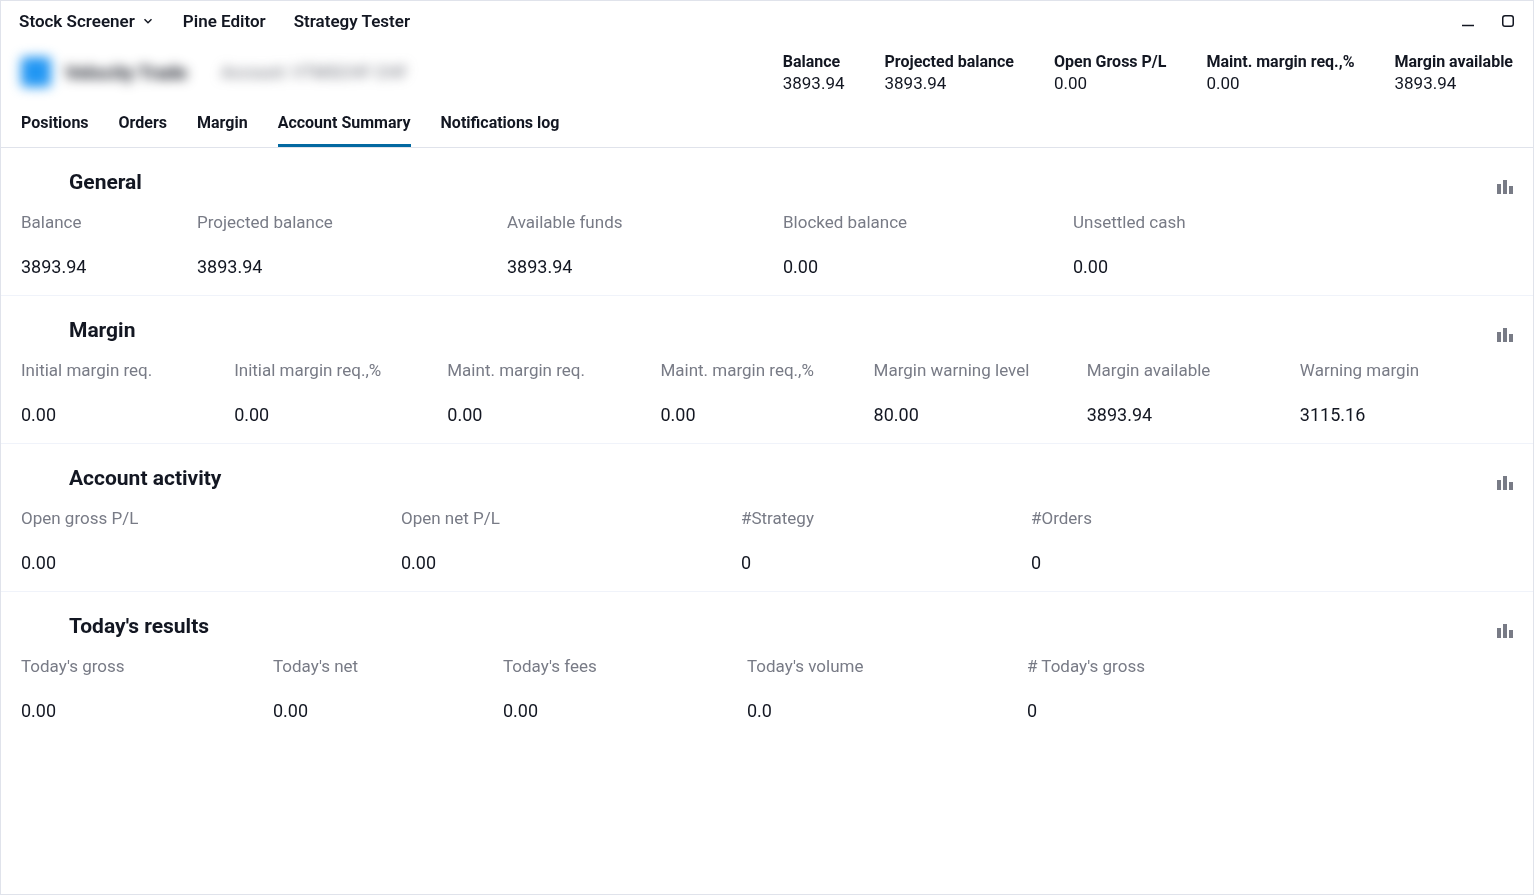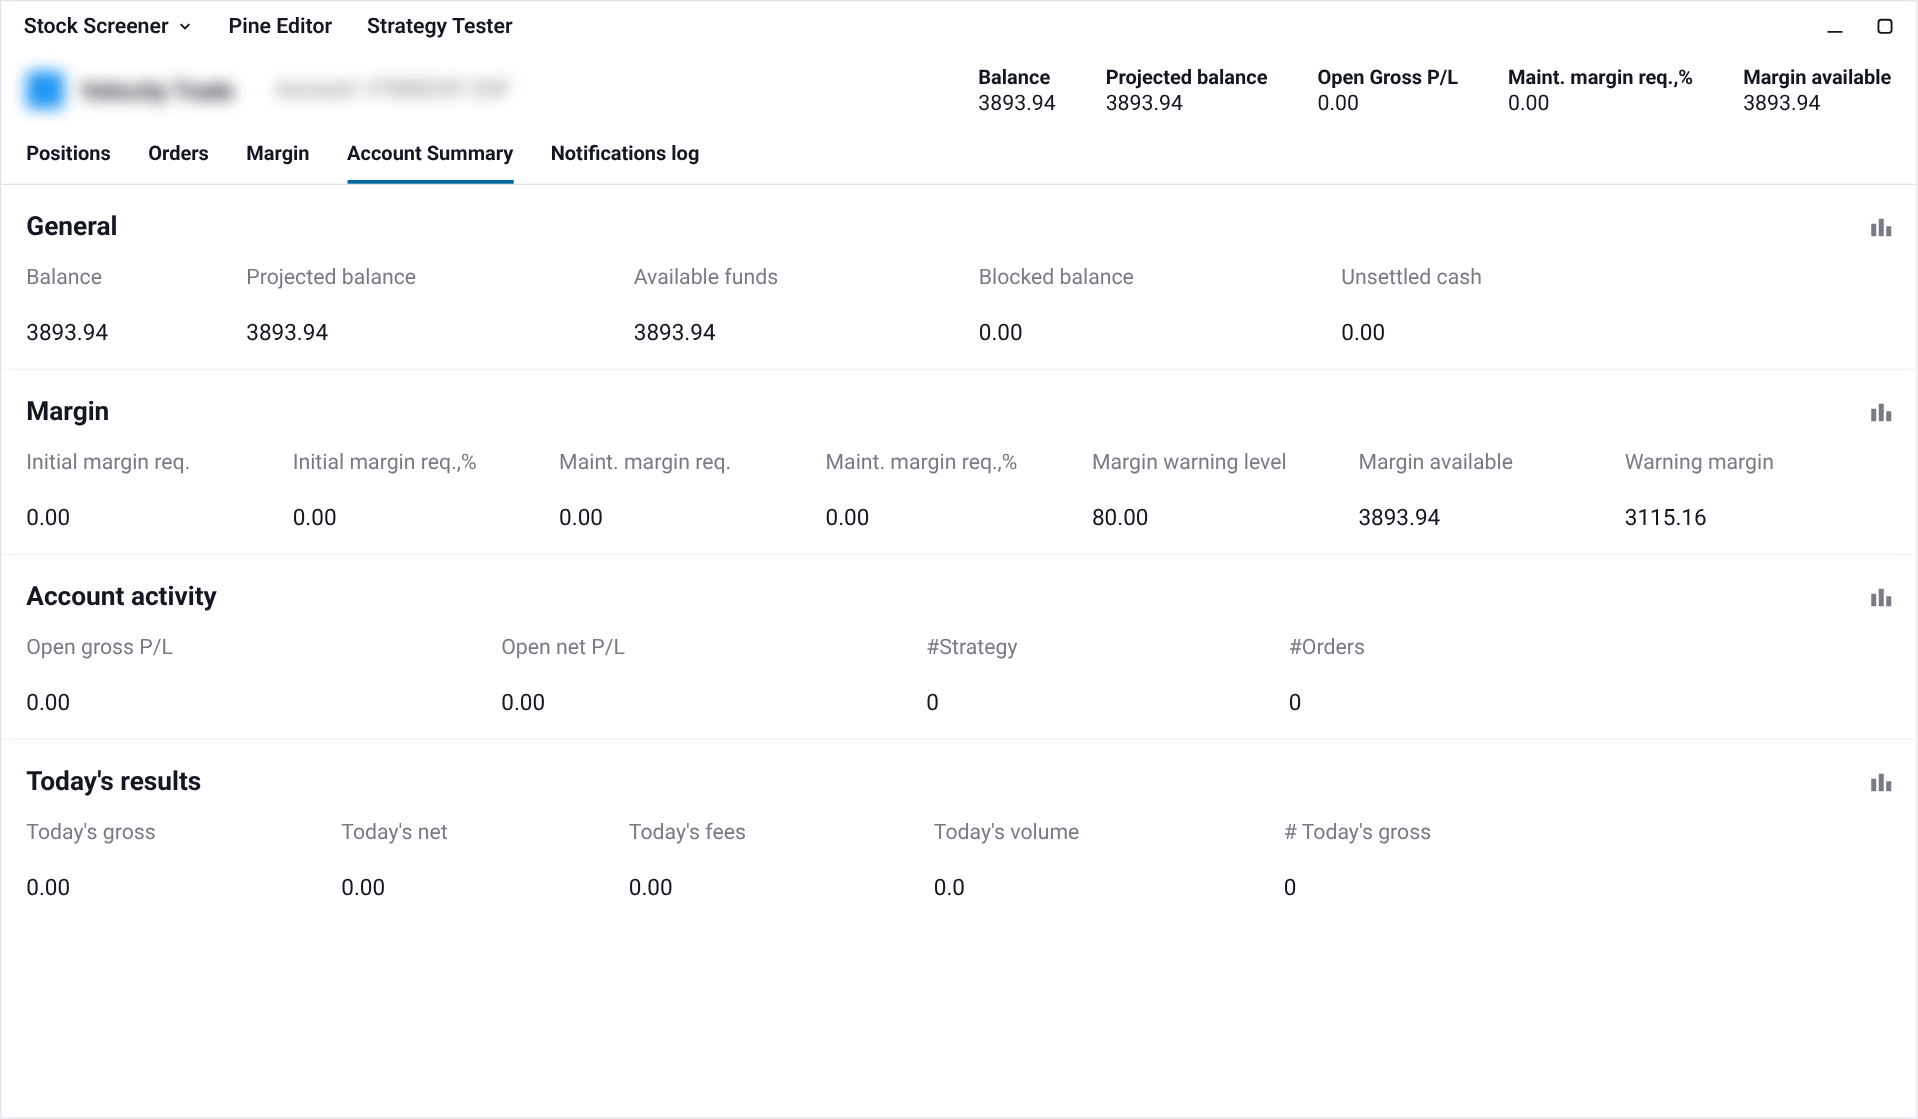--- a/index.html
+++ b/index.html
@@ -113,23 +113,24 @@
     }
     .content {
       padding: 0 0 20px 0;
     }
     .section {
       padding: 22px 20px 18px 20px;
       border-bottom: 1px solid #f0f3fa;
     }
     .section-header {
       display: flex;
-      align-items: center;
+      align-items: flex-end;
       justify-content: space-between;
       margin-bottom: 18px;
+      margin-left: 48px;
     }
     .section-title {
       font-size: 21px;
       font-weight: 700;
       color: #131722;
     }
     .section-icon {
       cursor: pointer;
       color: #787b86;
       display:flex;

